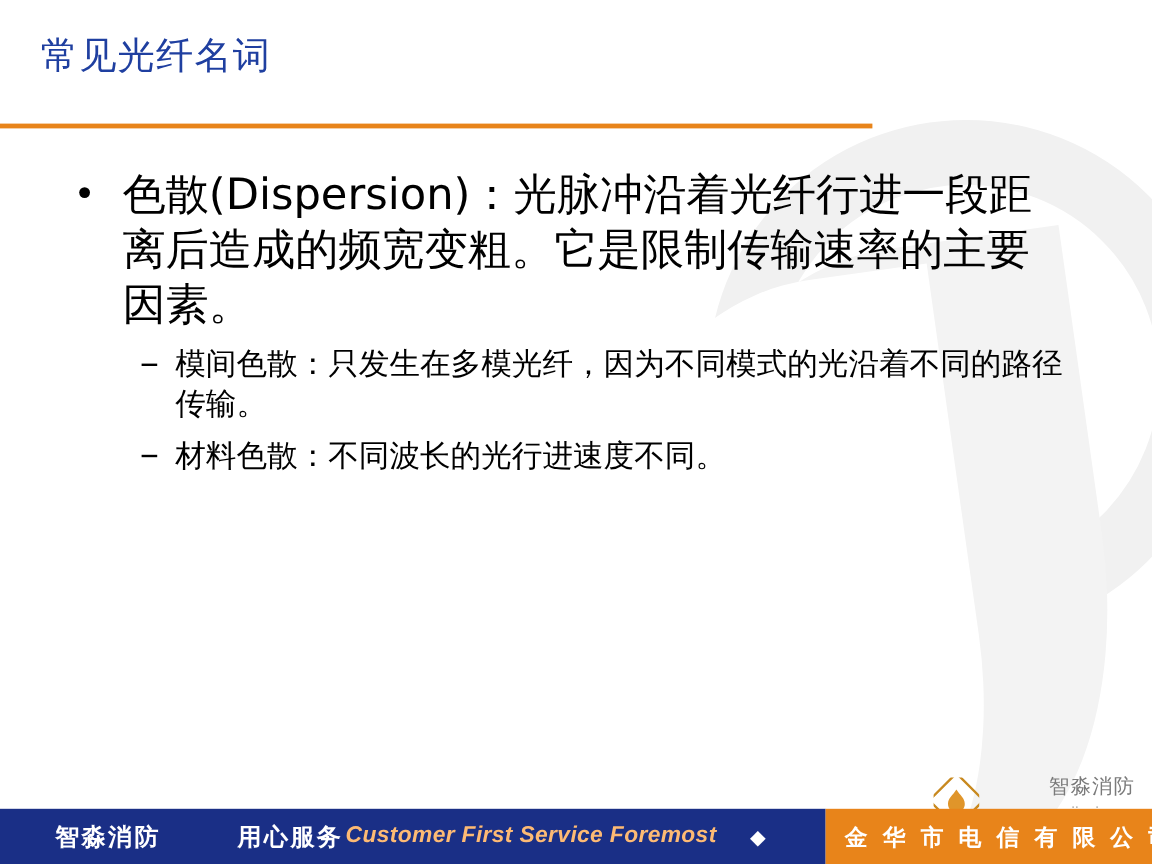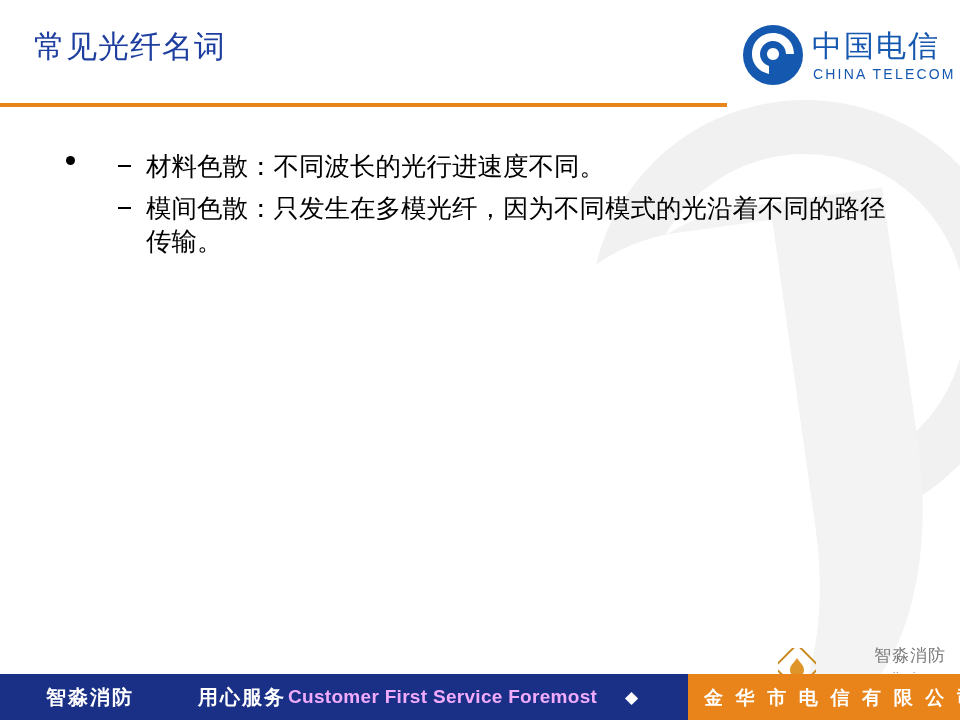--- a/index.html
+++ b/index.html
@@ -206,22 +206,23 @@
     font-size: 20px;
     font-weight: bold;
     font-family: "DejaVu Sans", "Liberation Sans", sans-serif;
     letter-spacing: 2px;
     margin-left: 20px;
   }
   .footer-en {
     position: absolute;
     left: 288px;
     top: 12px;
-    color: #f0abfc;
+    color: #fdba74;
     font-size: 19px;
+    font-style: italic;
     font-weight: bold;
     letter-spacing: 0.3px;
   }
   .footer-sep {
     position: absolute;
     left: 625px;
     top: 13px;
     color: #ffffff;
     font-size: 17px;
   }
@@ -280,42 +281,34 @@
 
   <div class="wm-wrap">
     <div class="wm-circle"></div>
     <div class="wm-swoosh"></div>
     <div class="wm-cut"></div>
   </div>
 
   <div class="title">常见光纤名词</div>
   <div class="title-rule"></div>
 
-  <div class="logo">
-    <svg class="logo-mark" viewBox="0 0 62 62">
-      <circle cx="31" cy="31" r="30" fill="#1558b0"></circle>
-      <path d="M31 9 C19 9 10 18 10 30 C10 40 17 48 27 50 L27 42 C22 40 18 36 18 30 C18 23 24 17 31 17 C38 17 44 23 44 30 L52 30 C52 18 43 9 31 9 Z" fill="#ffffff"></path>
-      <path d="M31 24 C27.5 24 25 26.8 25 30 C25 33.2 27.5 36 31 36 C34.5 36 37 33.2 37 30 C37 26.8 34.5 24 31 24 Z" fill="#ffffff"></path>
-    </svg>
-    <div class="logo-cn">中国电信</div>
-    <div class="logo-en">CHINA TELECOM</div>
-  </div>
 
   <div class="content">
     <div class="bullet-l1">
       <span class="dot"></span>
+      <span>色散(Dispersion)：光脉冲沿着光纤行进一段距离后造成的频宽变粗。它是限制传输速率的主要因素。</span>
     </div>
     <div class="sub-list">
       <div class="bullet-l2">
         <span class="dash"></span>
-        <span>材料色散：不同波长的光行进速度不同。</span>
+        <span>模间色散：只发生在多模光纤，因为不同模式的光沿着不同的路径传输。</span>
       </div>
       <div class="bullet-l2">
         <span class="dash"></span>
-        <span>模间色散：只发生在多模光纤，因为不同模式的光沿着不同的路径传输。</span>
+        <span>材料色散：不同波长的光行进速度不同。</span>
       </div>
     </div>
   </div>
 
   <div class="site-wm">
     <svg class="site-wm-badge" viewBox="0 0 38 38">
       <rect x="3" y="3" width="32" height="32" fill="none" stroke="#c8891f" stroke-width="2" transform="rotate(45 19 19)"></rect>
       <path d="M19 10 C22 15 26 17 26 22 C26 26 23 29 19 29 C15 29 12 26 12 22 C12 17 16 15 19 10 Z" fill="#e0952a"></path>
     </svg>
     <div class="site-wm-name">智淼消防</div>

